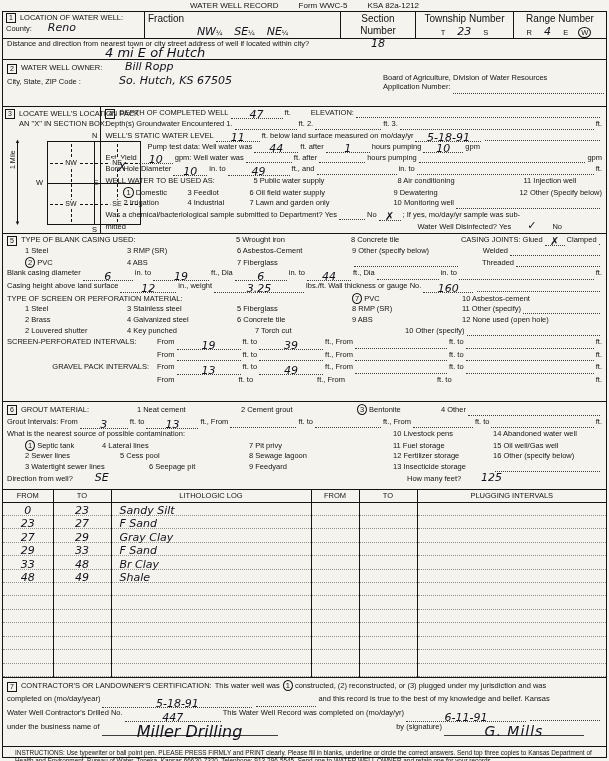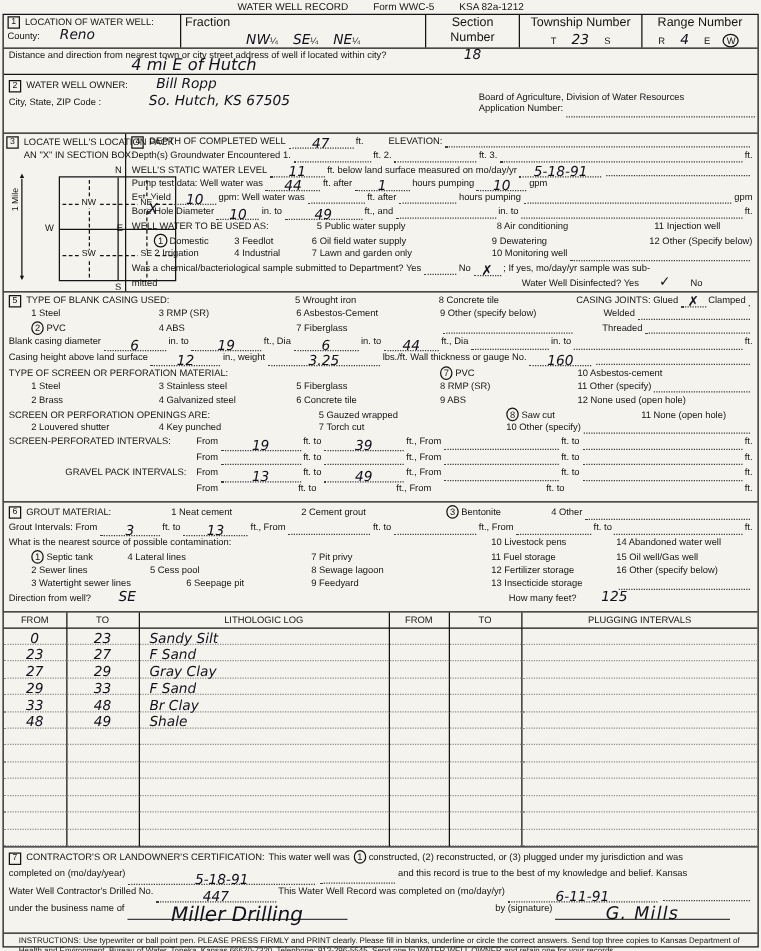--- a/index.html
+++ b/index.html
@@ -212,21 +212,21 @@
           <span class="fill" style="width:44px">
               <span class="hand">11</span>
             </span>
           <span>ft. below land surface measured on mo/day/yr</span>
           <span class="fill" style="width:66px">
               <span class="hand">5-18-91</span>
             </span>
           <span class="dots grow"></span>
         </div>
         <div class="ln">
-          <span style="">Pump test data:   Well water was</span>
+          <span style="margin-left:42px">Pump test data:   Well water was</span>
           <span class="fill" style="width:44px">
               <span class="hand">44</span>
             </span>
           <span>ft. after</span>
           <span class="fill" style="width:44px">
               <span class="hand">1</span>
             </span>
           <span>hours pumping</span>
           <span class="fill" style="width:40px">
               <span class="hand">10</span>
@@ -381,26 +381,20 @@
         <span class="cell" style="width:110px">8 RMP (SR)</span>
         <span class="cell">11 Other (specify)</span>
         <span class="dots grow"></span>
       </div>
       <div class="ln">
         <span class="cell" style="width:102px;margin-left:18px">2 Brass</span>
         <span class="cell" style="width:110px">4 Galvanized steel</span>
         <span class="cell" style="width:115px">6 Concrete tile</span>
         <span class="cell" style="width:110px">9 ABS</span>
         <span class="cell">12 None used (open hole)</span>
-      </div>
-      <div class="ln">
-        <span class="cell" style="width:248px">SCREEN OR PERFORATION OPENINGS ARE:</span>
-        <span class="cell" style="width:150px">5 Gauzed wrapped</span>
-        <span class="cell" style="width:108px"><span class="circ">8</span><span>Saw cut</span></span>
-        <span class="cell">11 None (open hole)</span>
       </div>
       <div class="ln">
         <span class="cell" style="width:102px;margin-left:18px">2 Louvered shutter</span>
         <span class="cell" style="width:128px">4 Key punched</span>
         <span class="cell" style="width:150px">7 Torch cut</span>
         <span class="cell">10 Other (specify)</span>
         <span class="dots grow"></span>
       </div>
       <div class="ln tall">
         <span class="cell" style="width:150px">SCREEN-PERFORATED INTERVALS:</span>

